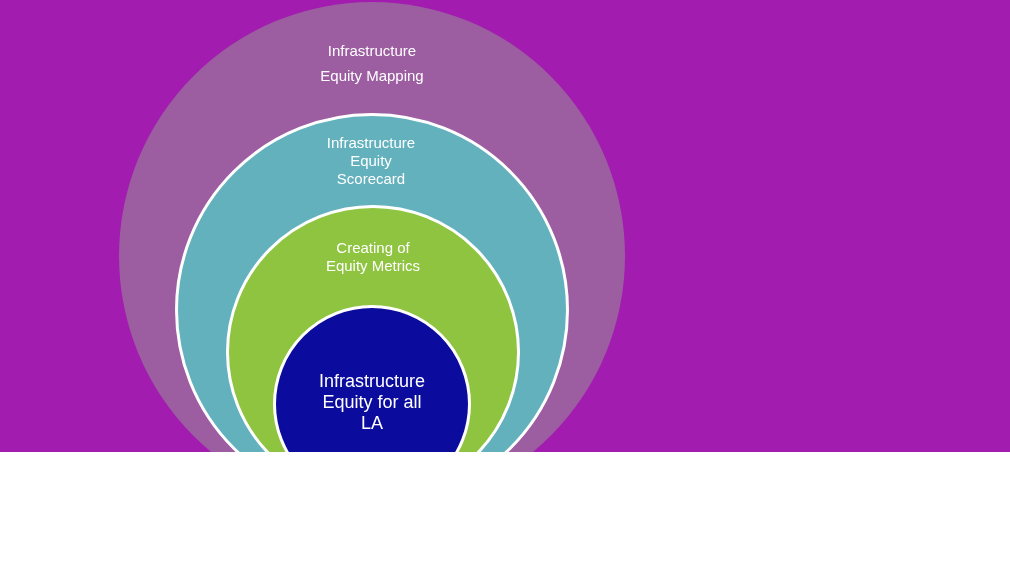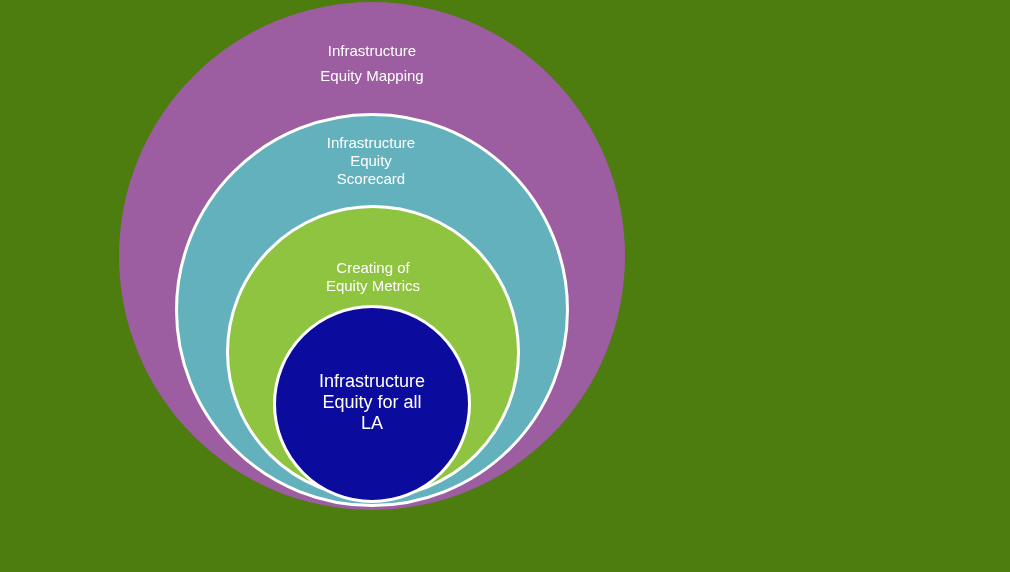--- a/index.html
+++ b/index.html
@@ -6,22 +6,22 @@
     margin: 0;
     padding: 0;
     background: #ffffff;
   }
   body {
     font-family: "Liberation Sans", sans-serif;
   }
   .canvas {
     position: relative;
     width: 1010px;
-    height: 572px;
-    background: #4d7c0f;
+    height: 452px;
+    background: #a21caf;
     overflow: hidden;
   }
   .circle {
     position: absolute;
     border-radius: 50%;
     box-sizing: border-box;
   }
   .circle.bordered {
     border: 3px solid #ffffff;
   }
@@ -51,20 +51,20 @@
 
   <div class="circle bordered" style="left: 273px; top: 305px; width: 198px; height: 198px; z-index: 4; background-color: rgb(11, 11, 157);"></div>
 
   <div class="ring-label l1" style="left:372px; top:38px;">Infrastructure
 Equity Mapping</div>
 
   <div class="ring-label l2" style="left:371px; top:134px;">Infrastructure
 Equity
 Scorecard</div>
 
-  <div class="ring-label l3" style="left:373px; top:239px;margin-top:20px;">Creating of
+  <div class="ring-label l3" style="left:373px; top:239px;">Creating of
 Equity Metrics</div>
 
   <div class="ring-label l4" style="left:372px; top:371px;">Infrastructure
 Equity for all
 LA</div>
 
 </div>
 
 </body></html>

